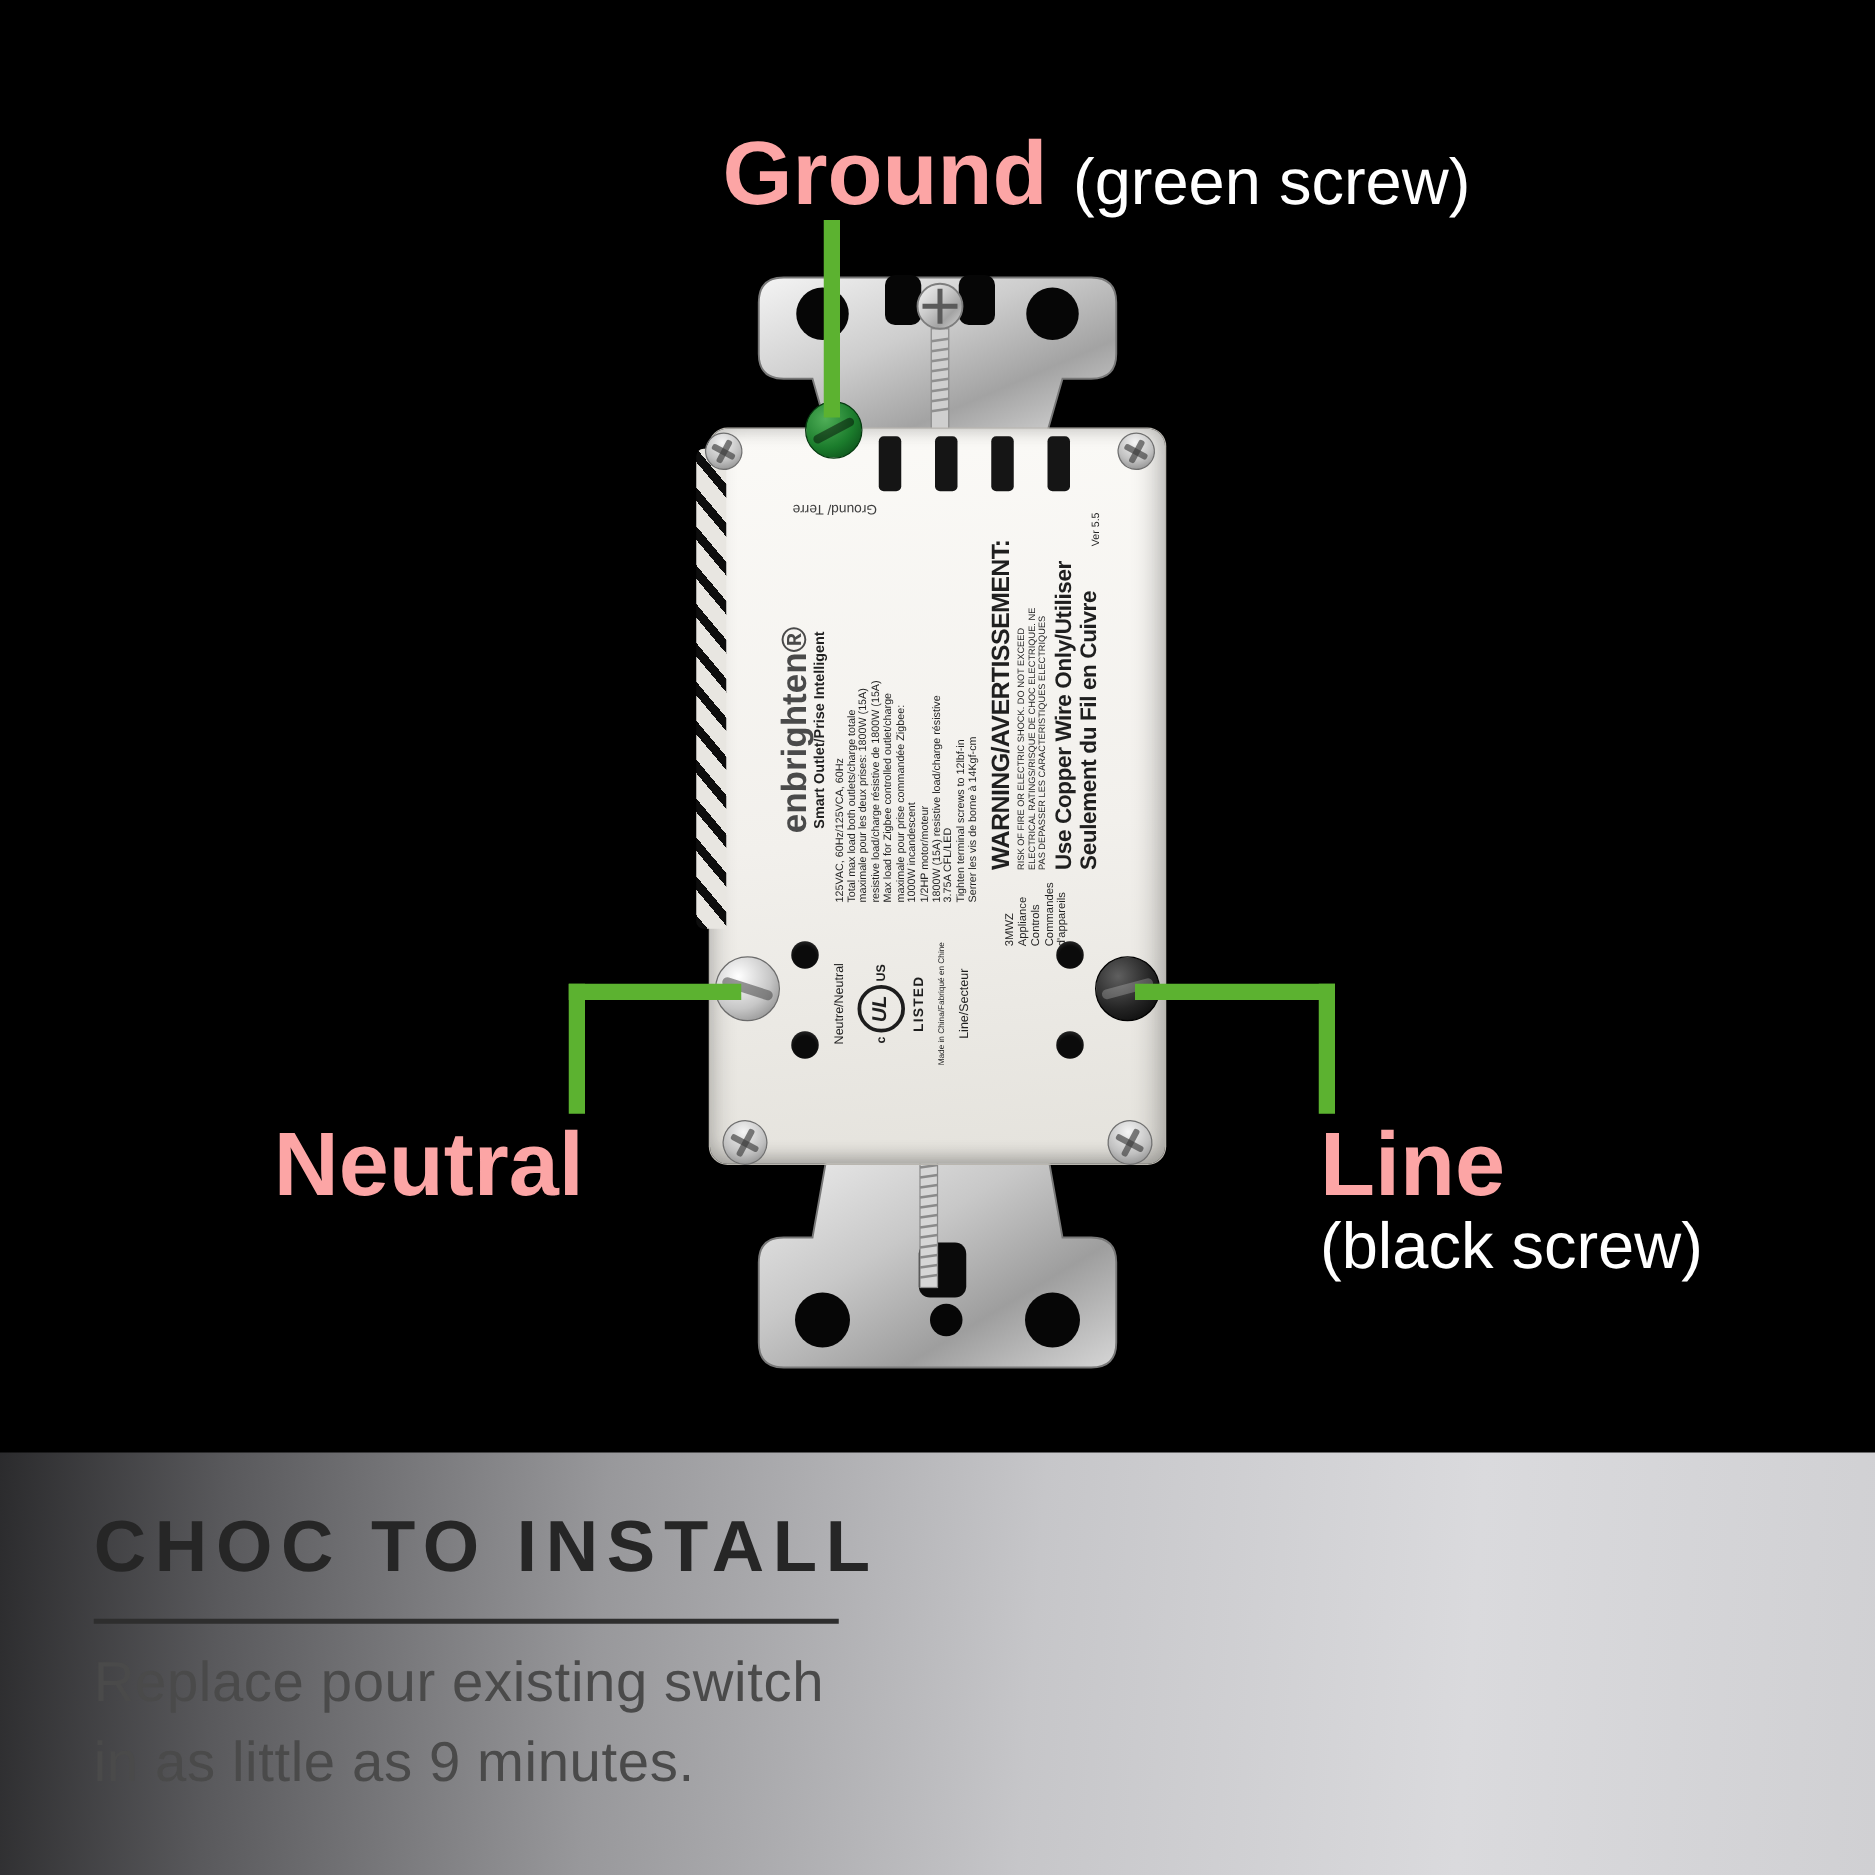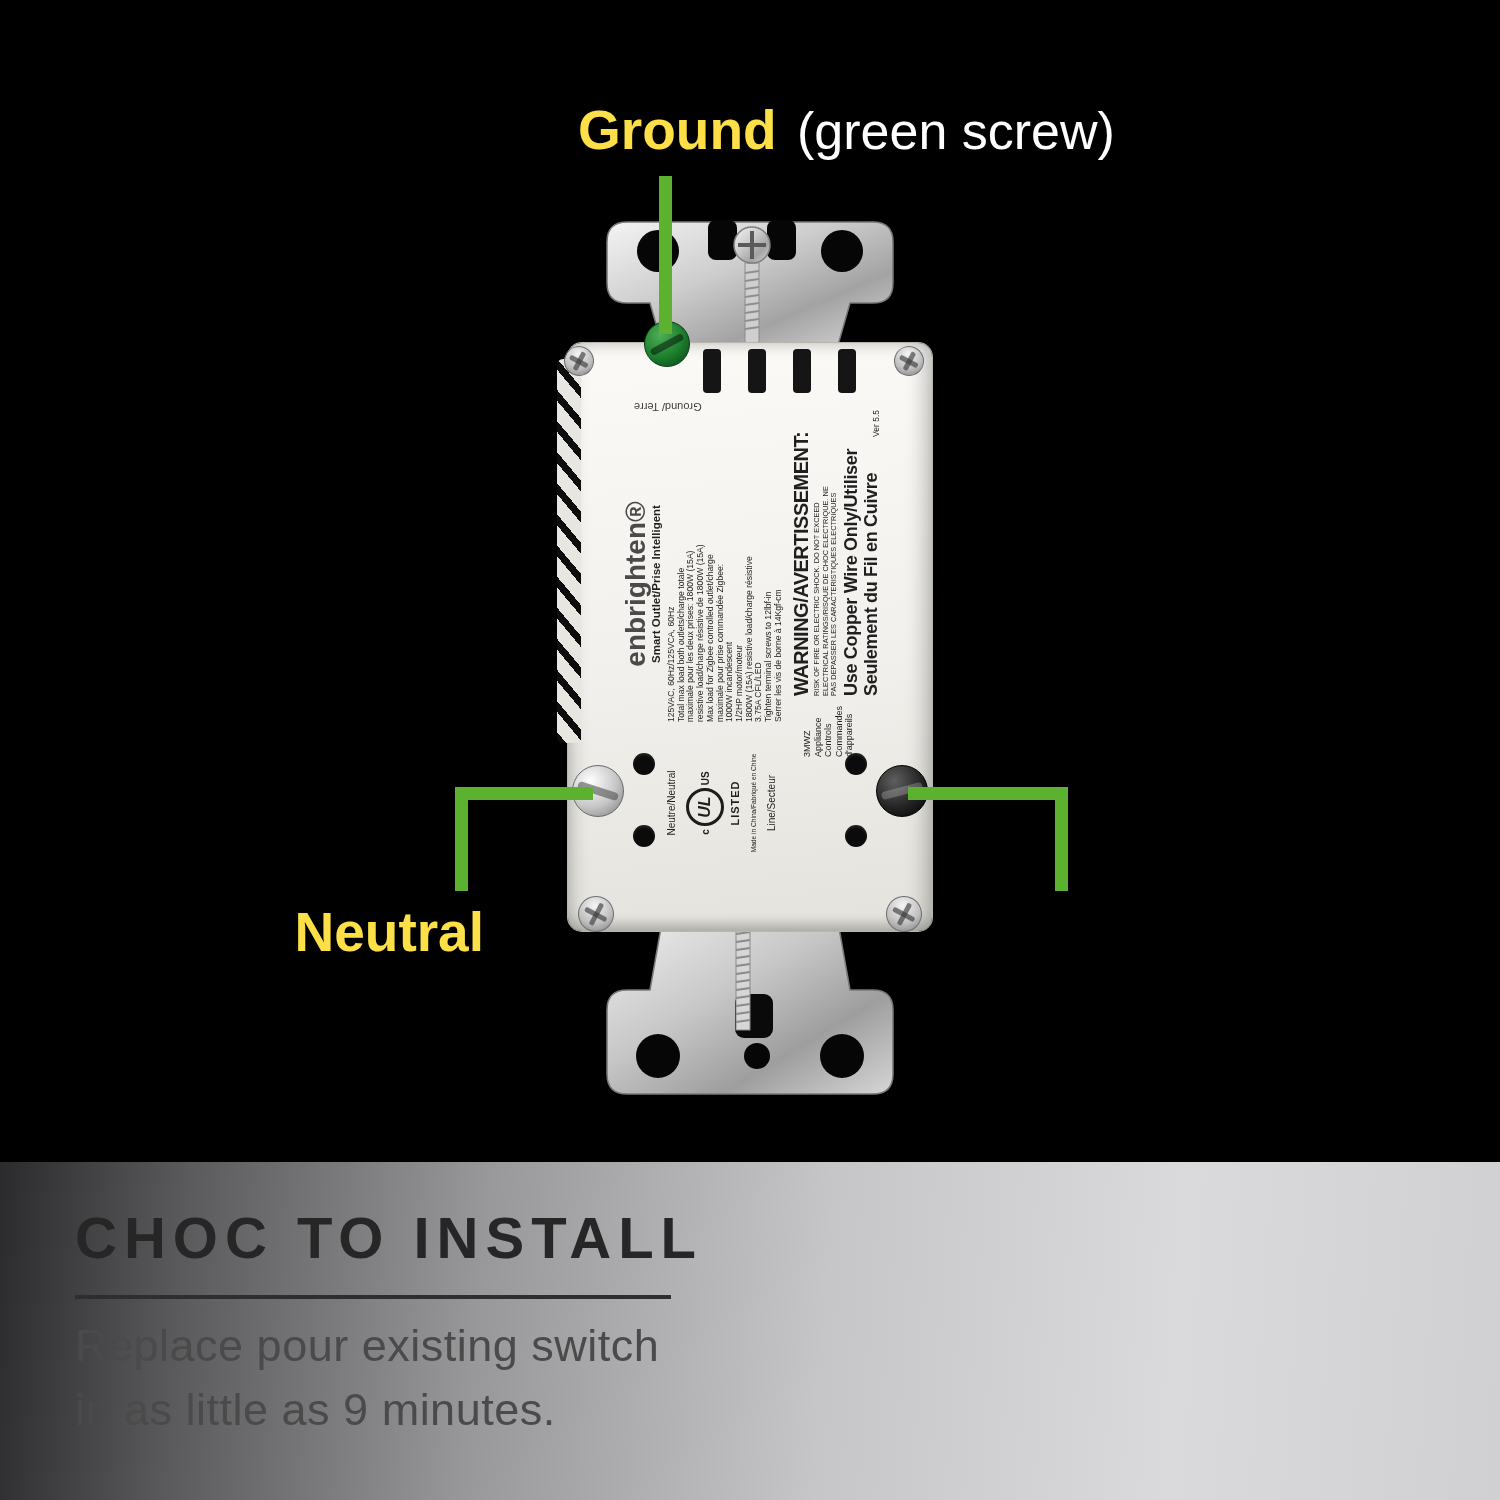--- a/index.html
+++ b/index.html
@@ -2,25 +2,25 @@
 <html style="--callout_green: #5cb230; --ground_screw_green: #1b7c2c; --banner_title_color: #262626; --banner_text_color: #4a4a4a;"><head>
 <meta charset="utf-8">
 <style>
   * { margin:0; padding:0; box-sizing:border-box; }
   html,body { background:#000; }
   .scene { position:relative; width:1500px; height:1500px; background:#000;
            font-family:"Liberation Sans", sans-serif; overflow:hidden; }
 
   
   .ann { position:absolute; color:#fff; }
-  .ann-bold  { font-weight:700; font-size:55px; color:#fde047; }
+  .ann-bold  { font-weight:700; font-size:72px; color:#fca5a5; }
   .ann-light { font-weight:400; font-size:52px; color:#ffffff; }
   .ann-ground { top:98px; left:578px; white-space:nowrap; }
   .ann-ground .ann-light { margin-left:16px; }
-  .ann-neutral { top:901px; left:17px; width:467px; text-align:right; }
+  .ann-neutral { top:901px; left:0; width:467px; text-align:right; }
   .ann-neutral .ann-bold, .ann-line .ann-bold { display:block; line-height:62px; }
   .ann-neutral .ann-light, .ann-line .ann-light { display:block; line-height:62px; margin-top:3px; }
   .ann-line { top:901px; left:1056px; text-align:left; }
 
   .gline { position:absolute; background:var(--callout_green,#5cb230); z-index:6; }
   .gl-ground    { left:659px; top:176px; width:13px; height:158px; }
   .gl-neutral-h { left:455px; top:787px; width:138px; height:13px; }
   .gl-neutral-v { left:455px; top:787px; width:13px;  height:104px; }
   .gl-line-h    { left:908px; top:787px; width:160px; height:13px; }
   .gl-line-v    { left:1055px; top:787px; width:13px; height:104px; }
@@ -121,20 +121,24 @@
   <div class="gline gl-ground"></div>
 
   <div class="gline gl-neutral-h"></div>
   <div class="gline gl-neutral-v"></div>
   <div class="ann ann-neutral">
     <span class="ann-bold">Neutral</span>
   </div>
 
   <div class="gline gl-line-h"></div>
   <div class="gline gl-line-v"></div>
+  <div class="ann ann-line">
+    <span class="ann-bold">Line</span>
+    <span class="ann-light">(black screw)</span>
+  </div>
 
   <svg class="bracket-top" width="300" height="135" viewBox="0 0 300 135">
     <defs>
       <linearGradient id="mT" x1="0" y1="0" x2="1" y2="1">
         <stop offset="0" stop-color="#f4f4f4"></stop>
           <stop offset="0.4" stop-color="#cdcdcd"></stop>
         <stop offset="0.7" stop-color="#a3a3a3"></stop>
           <stop offset="1" stop-color="#d9d9d9"></stop>
       </linearGradient>
     </defs>

